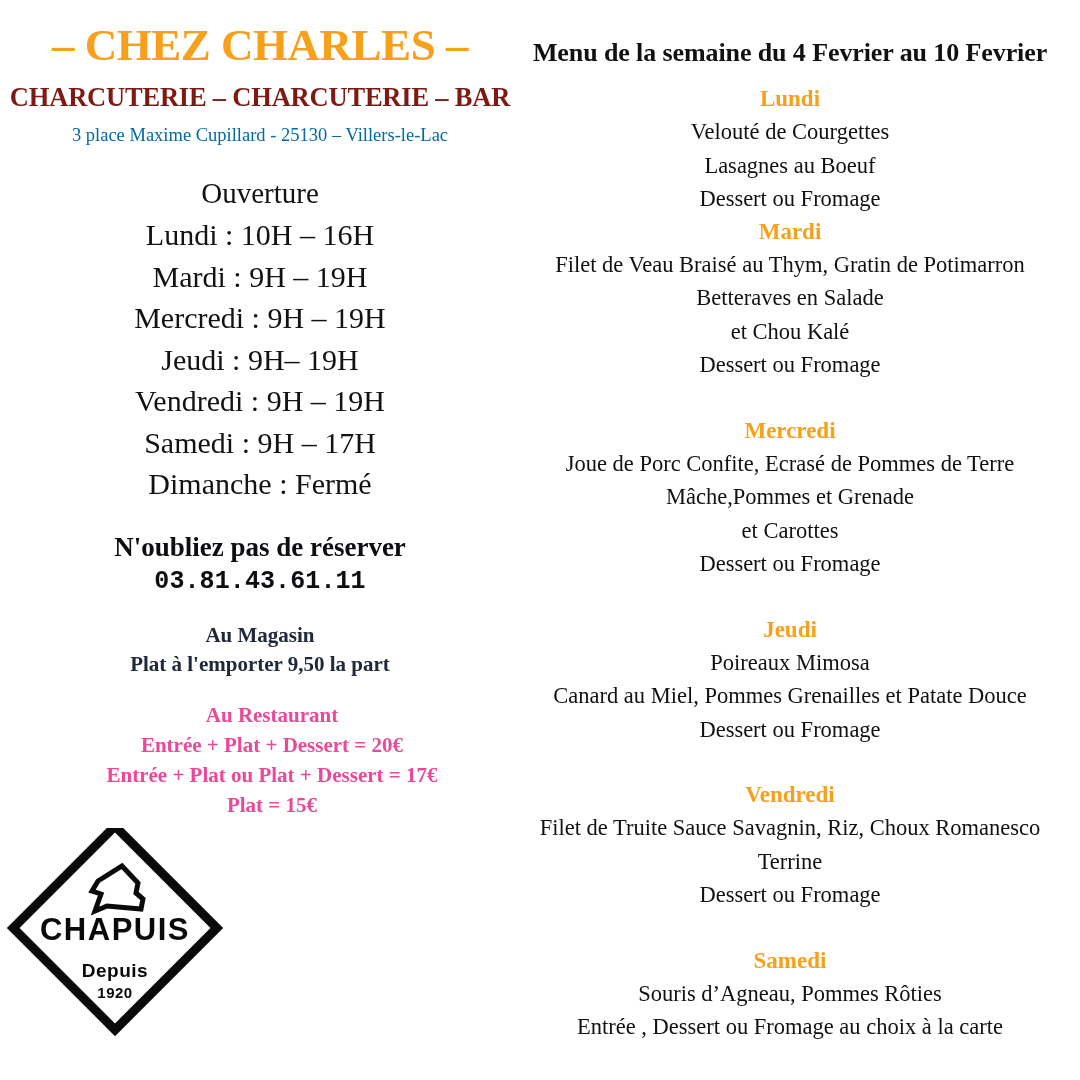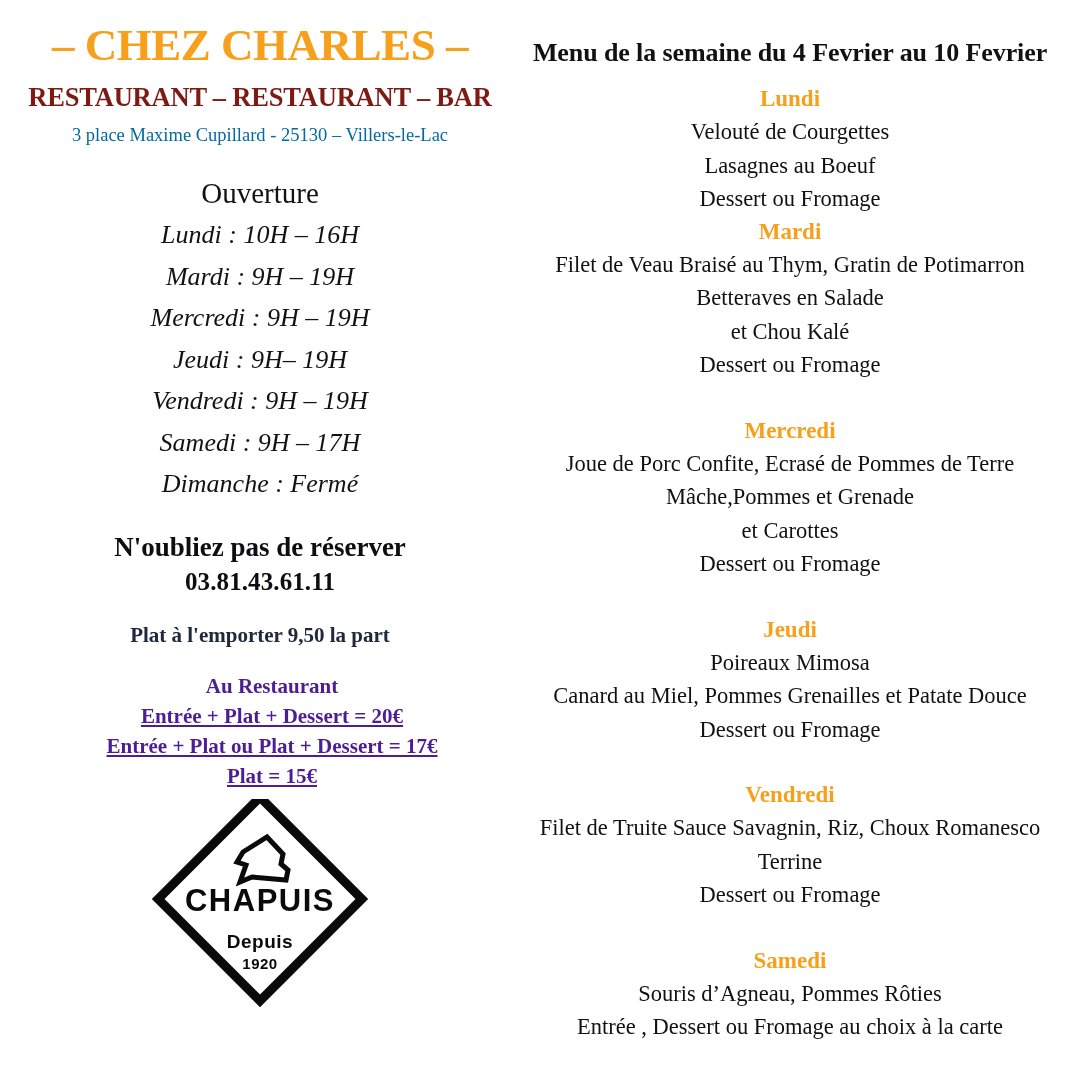--- a/index.html
+++ b/index.html
@@ -73,43 +73,43 @@
     padding: 0;
     list-style: none;
     padding-top: 28px;
   }
   .hours-title {
     font-size: 29px;
     line-height: 41px;
     color: #121212;
   }
   .hours-row {
-    font-size: 26px;
+    font-size: 30px;
     line-height: 41.5px;
     color: #121212;
     white-space: nowrap;
-    font-style: italic;
   }
 
   
   .reserve-block {
     padding-top: 24px;
   }
   .reserve-title {
     font-size: 27px;
     font-weight: 700;
     line-height: 36px;
     color: #0d0d12;
   }
   .reserve-phone {
     font-size: 25px;
     font-weight: 700;
     line-height: 34px;
     color: #0d0d12;
     letter-spacing: 0.1px;
+    font-family: Liberation Mono, monospace;
   }
 
   
   .shop-block {
     padding-top: 22px;
     color: #20293c;
   }
   .shop-heading {
     font-size: 21px;
     font-weight: 700;
@@ -118,41 +118,40 @@
   .shop-line {
     font-size: 21px;
     font-weight: 700;
     line-height: 29px;
     white-space: nowrap;
   }
 
   
   .resto-block {
     padding-top: 21px;
-    color: #4c1d95;
+    color: #ec4899;
     margin-left: 24px;
   }
   .resto-heading {
     font-size: 21px;
     font-weight: 700;
     line-height: 30px;
   }
   .resto-line {
     font-size: 21px;
     font-weight: 700;
     line-height: 30px;
     white-space: nowrap;
-    text-decoration: underline;
   }
 
   
   .logo-wrap {
     padding-top: 8px;
     display: flex;
-    justify-content: center;
+    justify-content: flex-start;
   }
   .logo-svg {
     display: block;
   }
 
   
   .right-col {
     position: absolute;
     left: 500px;
     top: 4px;
@@ -198,21 +197,21 @@
 </style>
 </head>
 <body>
 
 <div class="page">
 
   <div class="left-col">
 
     <h1 class="brand-title">– CHEZ CHARLES –</h1>
 
-    <h2 class="brand-subtitle">RESTAURANT – RESTAURANT – BAR</h2>
+    <h2 class="brand-subtitle">CHARCUTERIE – CHARCUTERIE – BAR</h2>
 
     <p class="brand-address">3 place Maxime Cupillard - 25130 – Villers-le-Lac</p>
 
     <div class="hours-block">
       <div class="hours-title">Ouverture</div>
 
       <div class="hours-row">Lundi : 10H – 16H</div>
       <div class="hours-row">Mardi : 9H – 19H</div>
       <div class="hours-row">Mercredi : 9H – 19H</div>
       <div class="hours-row">Jeudi : 9H– 19H</div>
@@ -220,20 +219,21 @@
       <div class="hours-row">Samedi : 9H – 17H</div>
       <div class="hours-row">Dimanche : Fermé</div>
     </div>
 
     <div class="reserve-block">
       <div class="reserve-title">N'oubliez pas de réserver</div>
       <div class="reserve-phone">03.81.43.61.11</div>
     </div>
 
     <div class="shop-block">
+      <div class="shop-heading">Au Magasin</div>
       <div class="shop-line">Plat à l'emporter  9,50 la part</div>
     </div>
 
     <div class="resto-block">
       <div class="resto-heading">Au Restaurant</div>
       <div class="resto-line">Entrée + Plat + Dessert = 20€</div>
       <div class="resto-line">Entrée + Plat ou Plat + Dessert = 17€</div>
       <div class="resto-line">Plat = 15€</div>
     </div>
 

